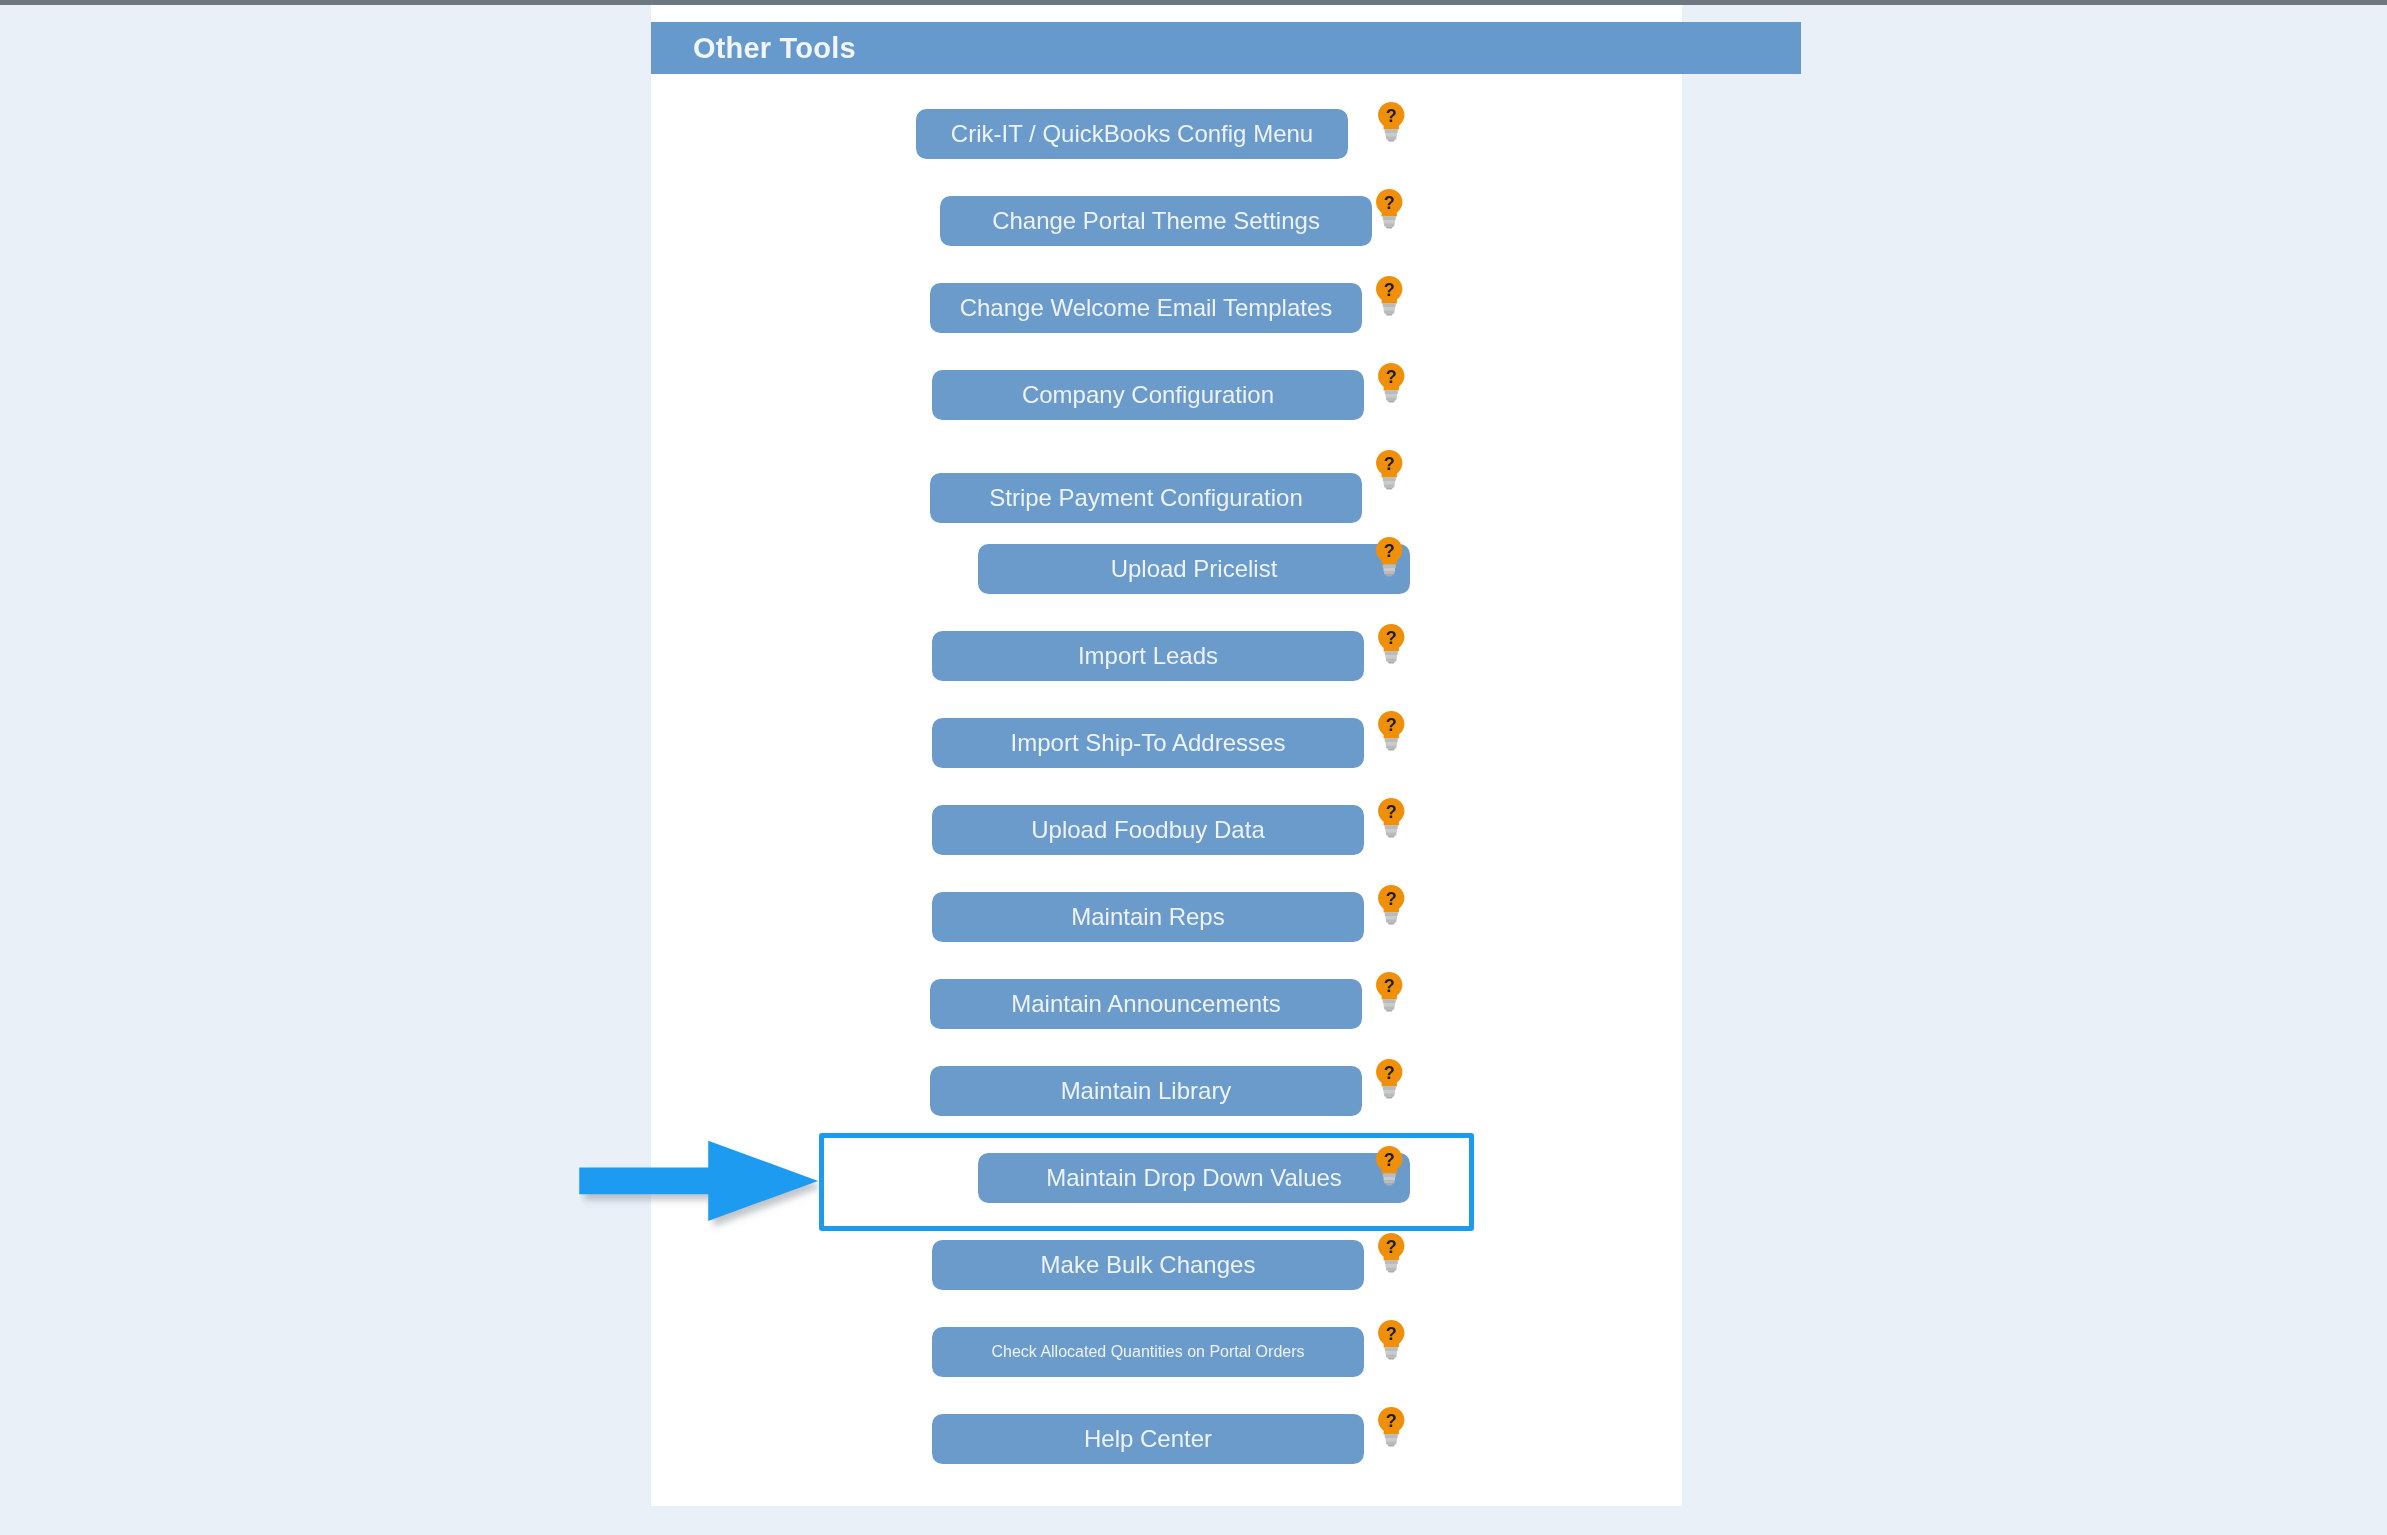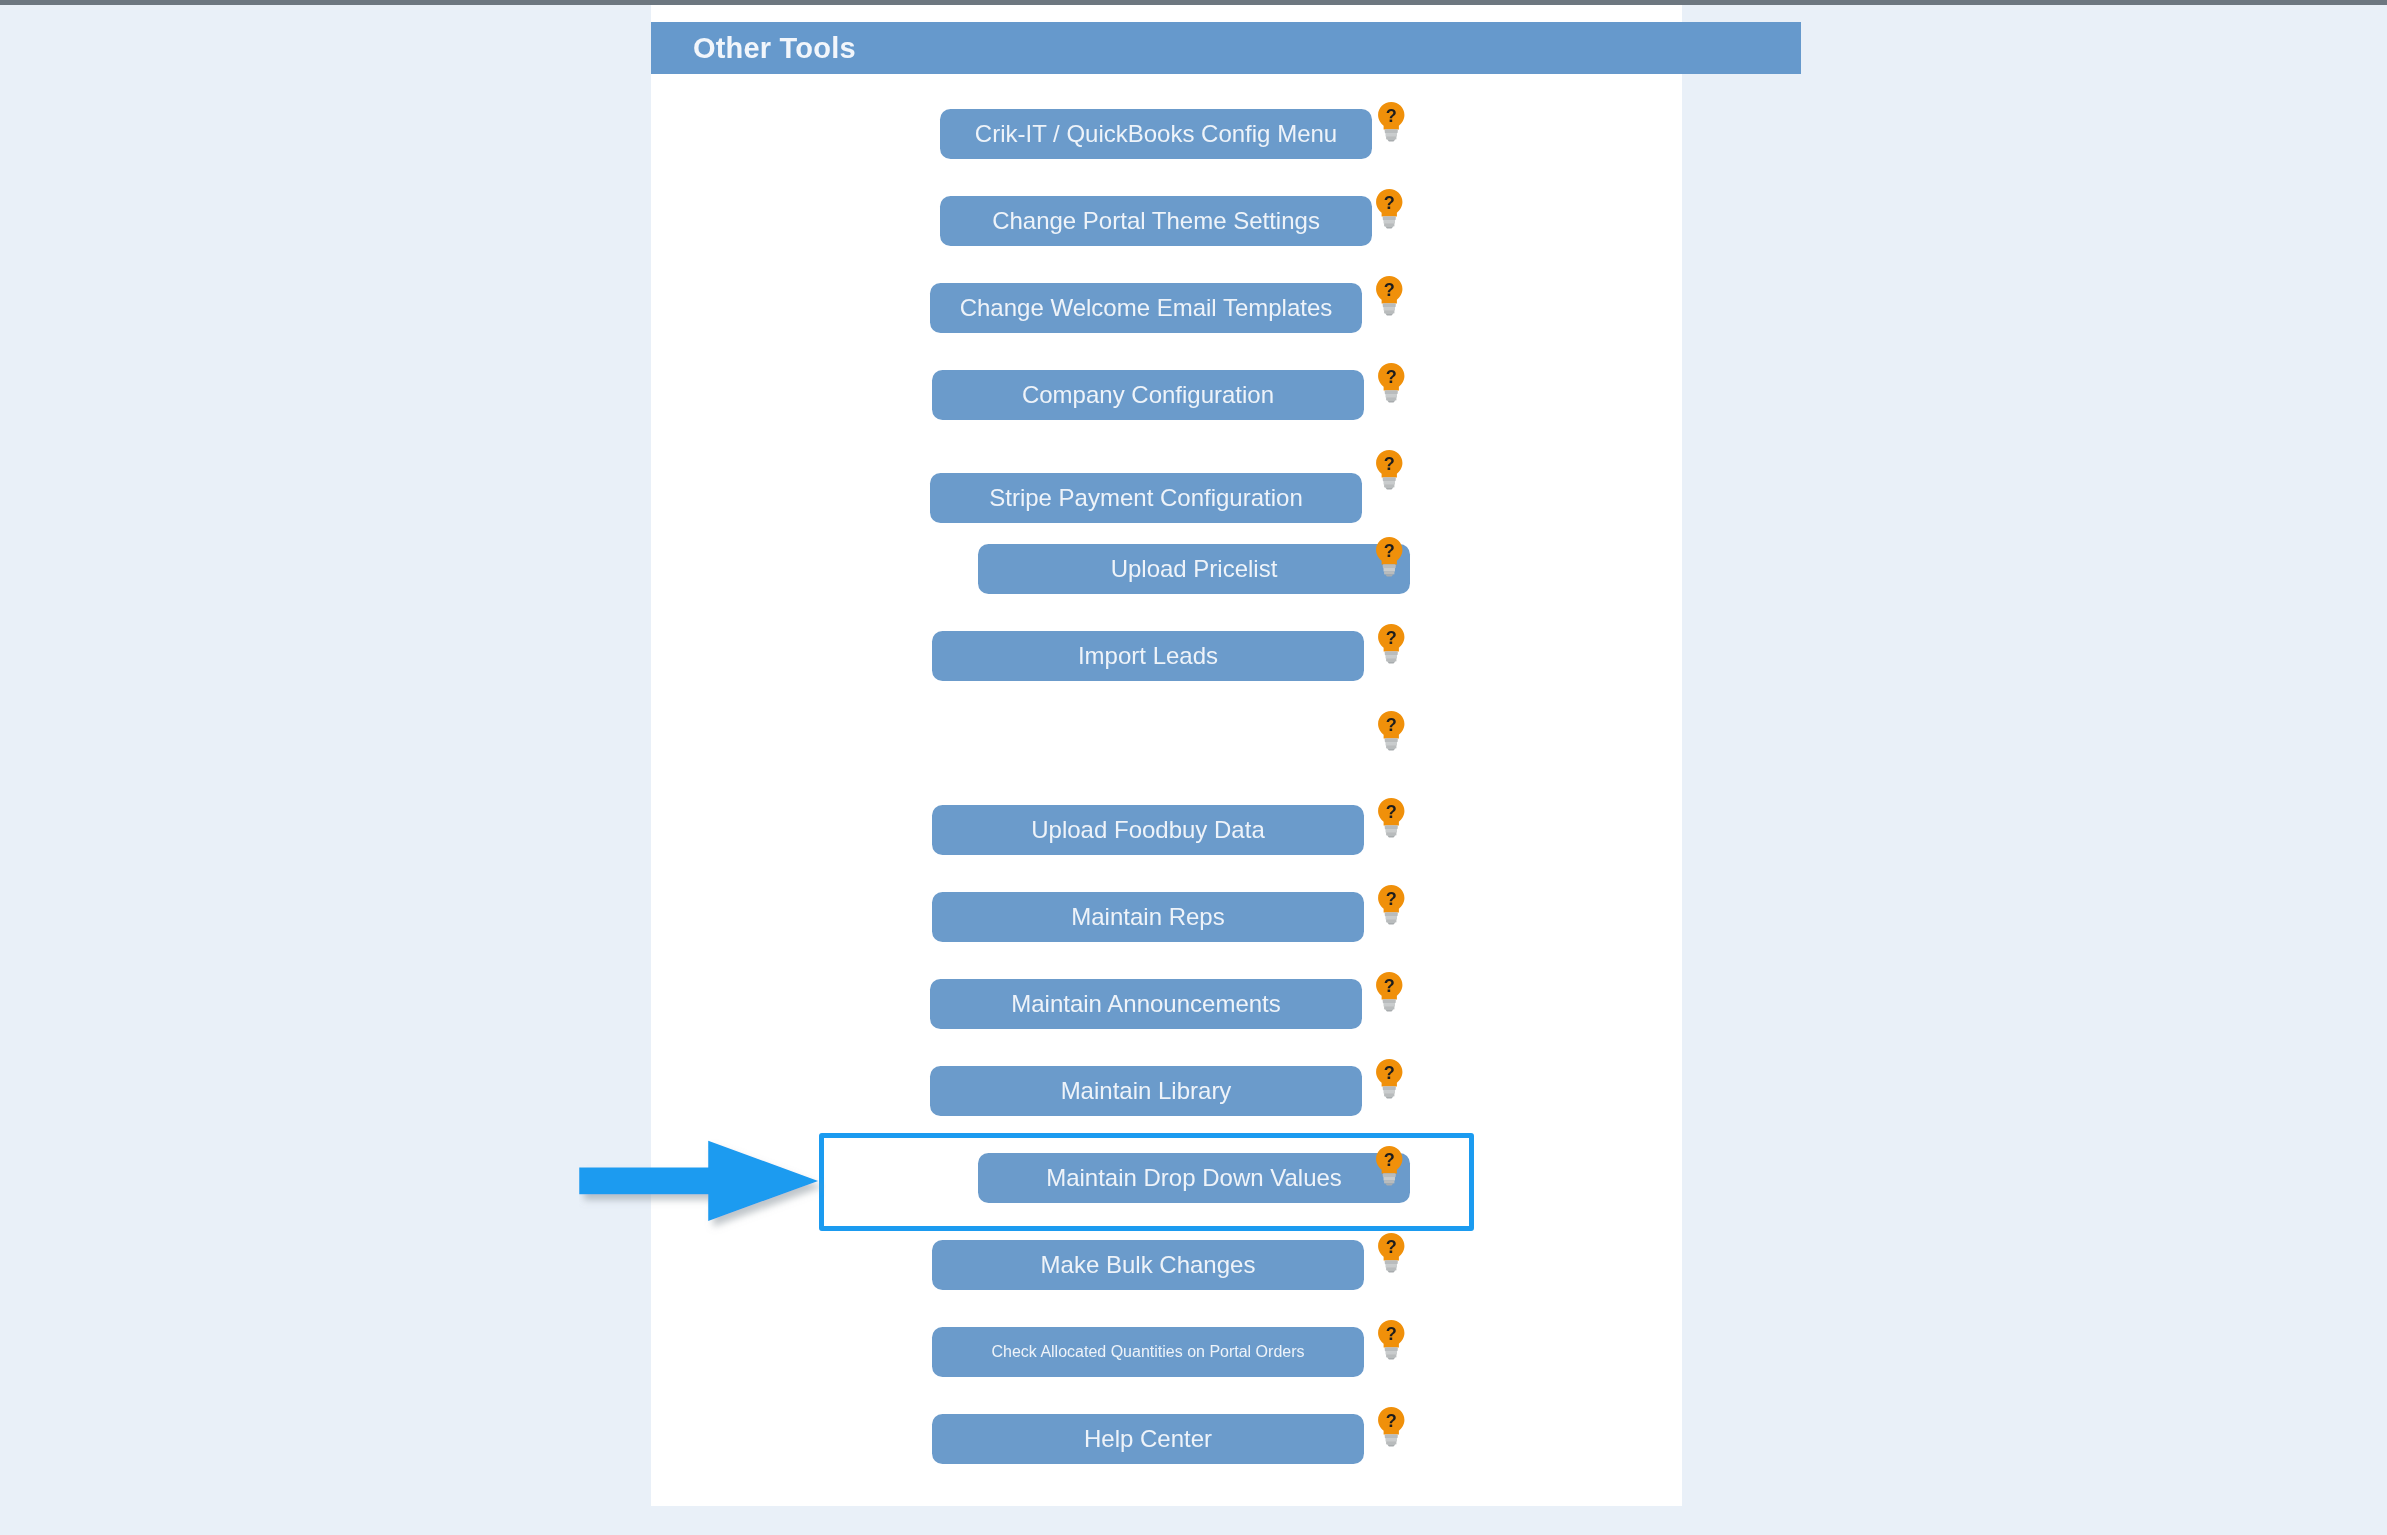--- a/index.html
+++ b/index.html
@@ -131,21 +131,21 @@
 <div class="top-rule"></div>
 
 <div class="panel">
 
   <div class="panel-header">
     <div class="panel-header-title">Other Tools</div>
   </div>
 
   <div class="tool-list">
       <div class="tool-row">
-        <button class="tool-button" style="left: 289px;">Crik-IT / QuickBooks Config Menu</button>
+        <button class="tool-button" style="left: 265px;">Crik-IT / QuickBooks Config Menu</button>
         <span class="help-bulb" style="left: 724px;">
   <svg width="32.5" height="42" viewBox="0 0 34 44" xmlns="http://www.w3.org/2000/svg">
 
     <path d="M17 2
              C 9.2 2 3.2 8.0 3.2 15.6
              C 3.2 20.6 6.0 24.2 9.0 27.0
              L 9.0 31.0 L 25.0 31.0 L 25.0 27.0
              C 28.0 24.2 30.8 20.6 30.8 15.6
              C 30.8 8.0 24.8 2 17 2 Z" fill="#f0900a"></path>
 
@@ -278,20 +278,21 @@
     <rect x="10.2" y="30.6" width="13.6" height="4.4" rx="1.2" fill="#b9bcbd"></rect>
     <rect x="11.0" y="34.6" width="12.0" height="3.6" fill="#c9cccd"></rect>
     <rect x="11.6" y="37.9" width="10.8" height="3.3" fill="#b9bcbd"></rect>
     <path d="M12.6 41.0 L21.4 41.0 L19.4 43.6 L14.6 43.6 Z" fill="#a8acae"></path>
 
     <text x="17" y="23.5" font-family="Liberation Sans, sans-serif" font-size="19" font-weight="bold" fill="#1d1d1d" text-anchor="middle">?</text>
   </svg>
         </span>
       </div>
       <div class="tool-row">
+        <button class="tool-button" style="left: 281px;">Import Ship-To Addresses</button>
         <span class="help-bulb" style="left: 724px;">
   <svg width="32.5" height="42" viewBox="0 0 34 44" xmlns="http://www.w3.org/2000/svg">
 
     <path d="M17 2
              C 9.2 2 3.2 8.0 3.2 15.6
              C 3.2 20.6 6.0 24.2 9.0 27.0
              L 9.0 31.0 L 25.0 31.0 L 25.0 27.0
              C 28.0 24.2 30.8 20.6 30.8 15.6
              C 30.8 8.0 24.8 2 17 2 Z" fill="#f0900a"></path>
 

